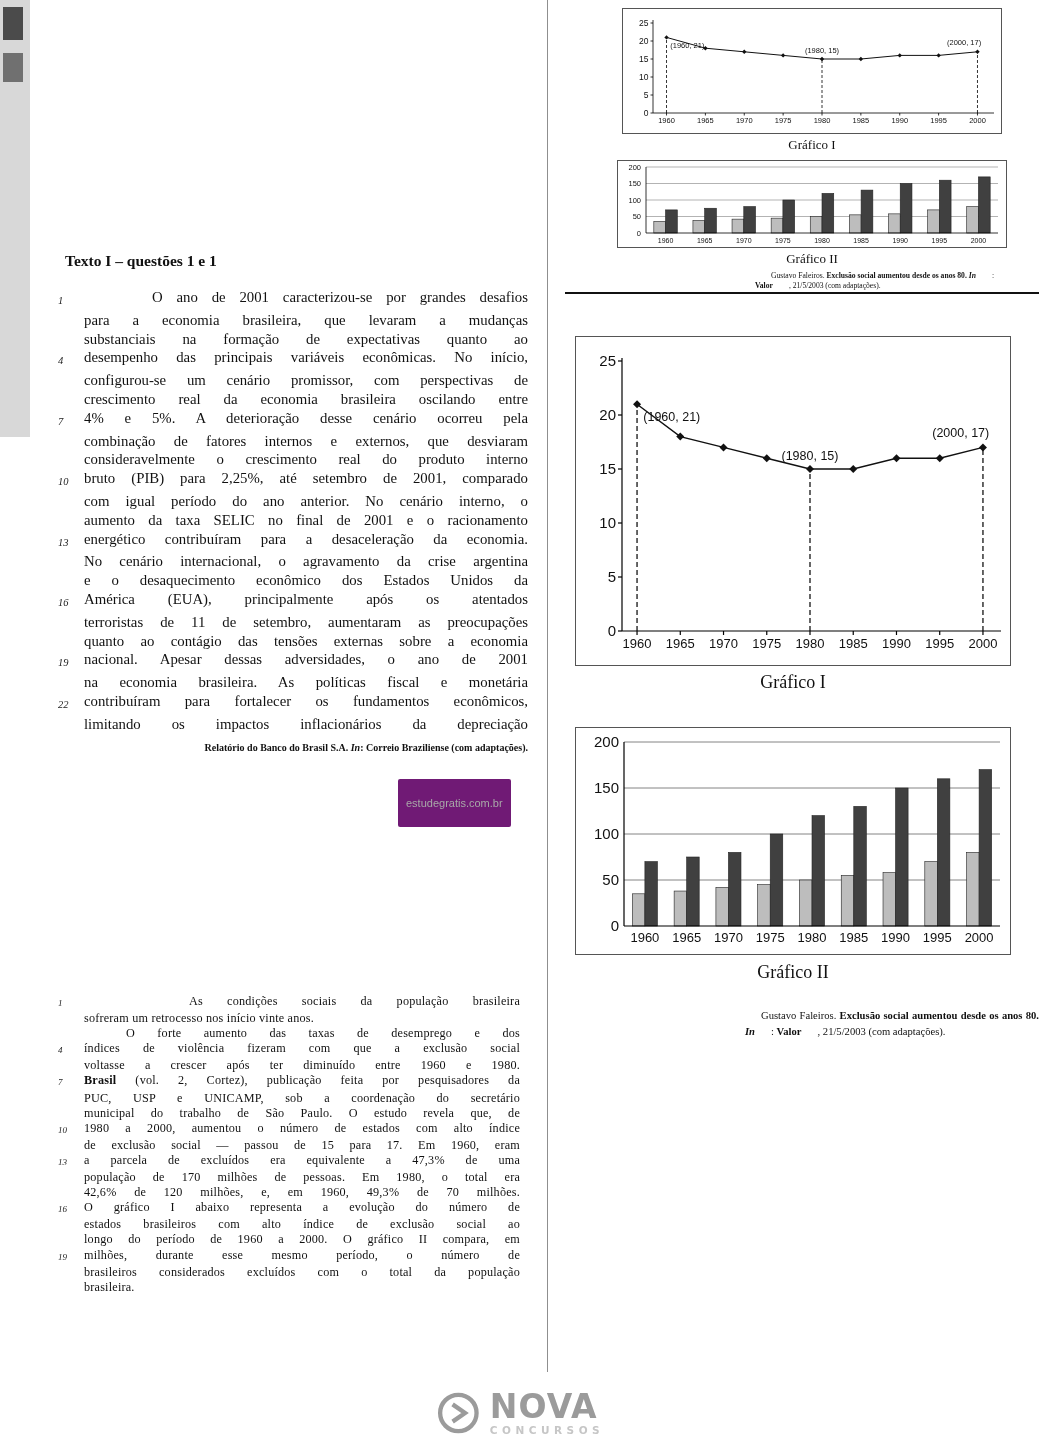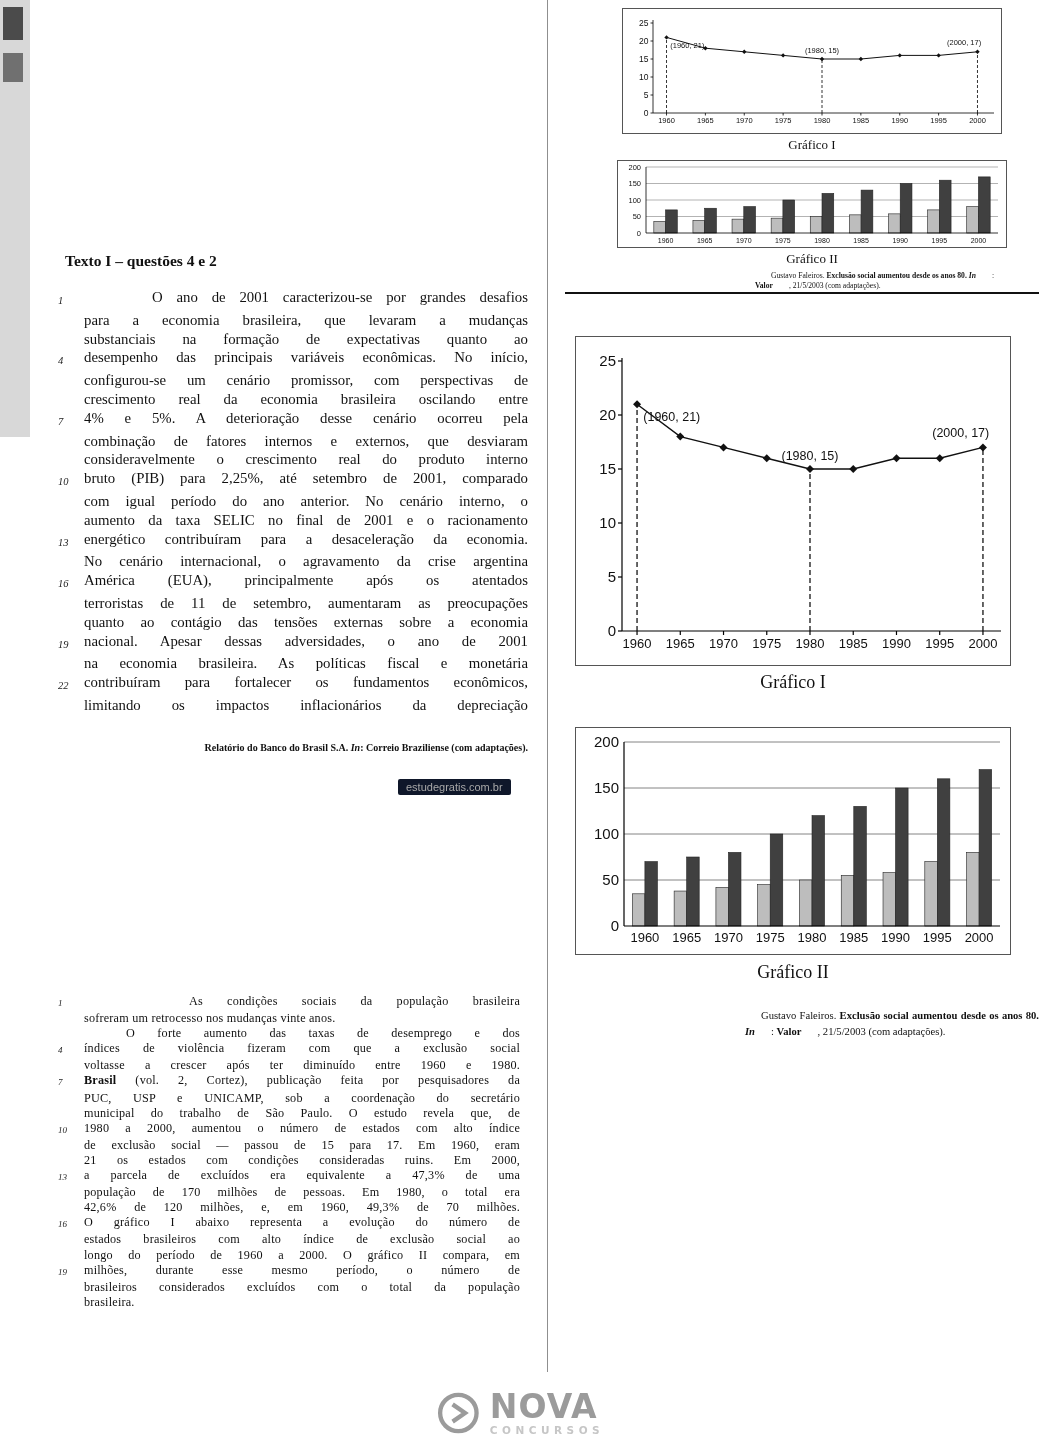--- a/index.html
+++ b/index.html
@@ -24,22 +24,22 @@
   .ltext { flex:1; text-align:justify; text-align-last:justify; }
   .ltext.last { text-align-last:left; }
 
   .lines-main { left:28px; top:288px; width:470px; }
   .lines-main .tline { line-height:18.8px; }
   .lines-main .lnum { font-size:10.5px; padding-top:4px; }
   .lines-main .ltext { font-size:14.8px; }
 
   .source { position:absolute; left:28px; top:742px; width:470px; text-align:right; font-size:10px; }
 
-  .watermark { position:absolute; left:368px; top:779px; background:#0f172a; color:#a8a8a8;
-               font-family:"Liberation Sans", sans-serif; font-size:11px; padding:2px 8px; border-radius:2px; }
+  .watermark { position:absolute; left:368px; top:779px; background:#701a75; color:#a8a8a8;
+               font-family:"Liberation Sans", sans-serif; font-size:11px; padding:18px 8px; border-radius:2px; }
 
   .lines-small { left:28px; top:994px; width:462px; }
   .lines-small .tline { line-height:15.1px; }
   .lines-small .lnum { font-size:9px; padding-top:2px; }
   .lines-small .ltext { font-size:12.2px; letter-spacing:0.2px; }
 
   
   .right-col { position:absolute; left:548px; top:0; width:491px; height:1372px; }
   .chart-box { position:absolute; background:#ffffff; border:1px solid #555; }
   .chart-box svg { display:block; }
@@ -79,21 +79,21 @@
 <div class="page">
 
   <div class="scroll-strip">
     <div class="strip-block b1"></div>
     <div class="strip-block b2"></div>
   </div>
 
   <div class="vdivider"></div>
 
   <div class="left-col">
-    <div class="texto-heading">Texto I – questões 4 e 2</div>
+    <div class="texto-heading">Texto I – questões 1 e 1</div>
     <div class="lines lines-main" id="texto1-lines">
         <div class="tline">
           <span class="lnum">1</span>
           <span class="ltext" style="text-indent: 68px;"><span>O ano de 2001 caracterizou-se por grandes desafios</span></span>
         </div>
         <div class="tline">
           <span class="lnum"></span>
           <span class="ltext"><span>para a economia brasileira, que levaram a mudanças</span></span>
         </div>
         <div class="tline">
@@ -136,20 +136,24 @@
           <span class="lnum"></span>
           <span class="ltext"><span>aumento da taxa SELIC no final de 2001 e o racionamento</span></span>
         </div>
         <div class="tline">
           <span class="lnum">13</span>
           <span class="ltext"><span>energético contribuíram para a desaceleração da economia.</span></span>
         </div>
         <div class="tline">
           <span class="lnum"></span>
           <span class="ltext"><span>No cenário internacional, o agravamento da crise argentina</span></span>
+        </div>
+        <div class="tline">
+          <span class="lnum"></span>
+          <span class="ltext"><span>e o desaquecimento econômico dos Estados Unidos da</span></span>
         </div>
         <div class="tline">
           <span class="lnum">16</span>
           <span class="ltext"><span>América (EUA), principalmente após os atentados</span></span>
         </div>
         <div class="tline">
           <span class="lnum"></span>
           <span class="ltext"><span>terroristas de 11 de setembro, aumentaram as preocupações</span></span>
         </div>
         <div class="tline">
@@ -175,21 +179,21 @@
       </div>
     <div class="source" id="texto1-source"><span class="s-b">Relatório do Banco do Brasil S.A. </span><span class="s-bi">In</span><span class="s-b">: Correio Braziliense (com adaptações).</span></div>
     <div class="watermark">estudegratis.com.br</div>
     <div class="lines lines-small" id="texto2-lines">
         <div class="tline">
           <span class="lnum">1</span>
           <span class="ltext" style="text-indent: 105px;"><span>As condições sociais da população brasileira</span></span>
         </div>
         <div class="tline">
           <span class="lnum"></span>
-          <span class="ltext last"><span>sofreram um retrocesso nos mudanças vinte anos.</span></span>
+          <span class="ltext last"><span>sofreram um retrocesso nos início vinte anos.</span></span>
         </div>
         <div class="tline">
           <span class="lnum"></span>
           <span class="ltext" style="text-indent: 42px;"><span>O forte aumento das taxas de desemprego e dos</span></span>
         </div>
         <div class="tline">
           <span class="lnum">4</span>
           <span class="ltext"><span>índices de violência fizeram com que a exclusão social</span></span>
         </div>
         <div class="tline">
@@ -208,24 +212,20 @@
           <span class="lnum"></span>
           <span class="ltext"><span>municipal do trabalho de São Paulo. O estudo revela que, de</span></span>
         </div>
         <div class="tline">
           <span class="lnum">10</span>
           <span class="ltext"><span>1980 a 2000, aumentou o número de estados com alto índice</span></span>
         </div>
         <div class="tline">
           <span class="lnum"></span>
           <span class="ltext"><span>de exclusão social — passou de 15 para 17. Em 1960, eram</span></span>
-        </div>
-        <div class="tline">
-          <span class="lnum"></span>
-          <span class="ltext"><span>21 os estados com condições consideradas ruins. Em 2000,</span></span>
         </div>
         <div class="tline">
           <span class="lnum">13</span>
           <span class="ltext"><span>a parcela de excluídos era equivalente a 47,3% de uma</span></span>
         </div>
         <div class="tline">
           <span class="lnum"></span>
           <span class="ltext"><span>população de 170 milhões de pessoas. Em 1980, o total era</span></span>
         </div>
         <div class="tline">

